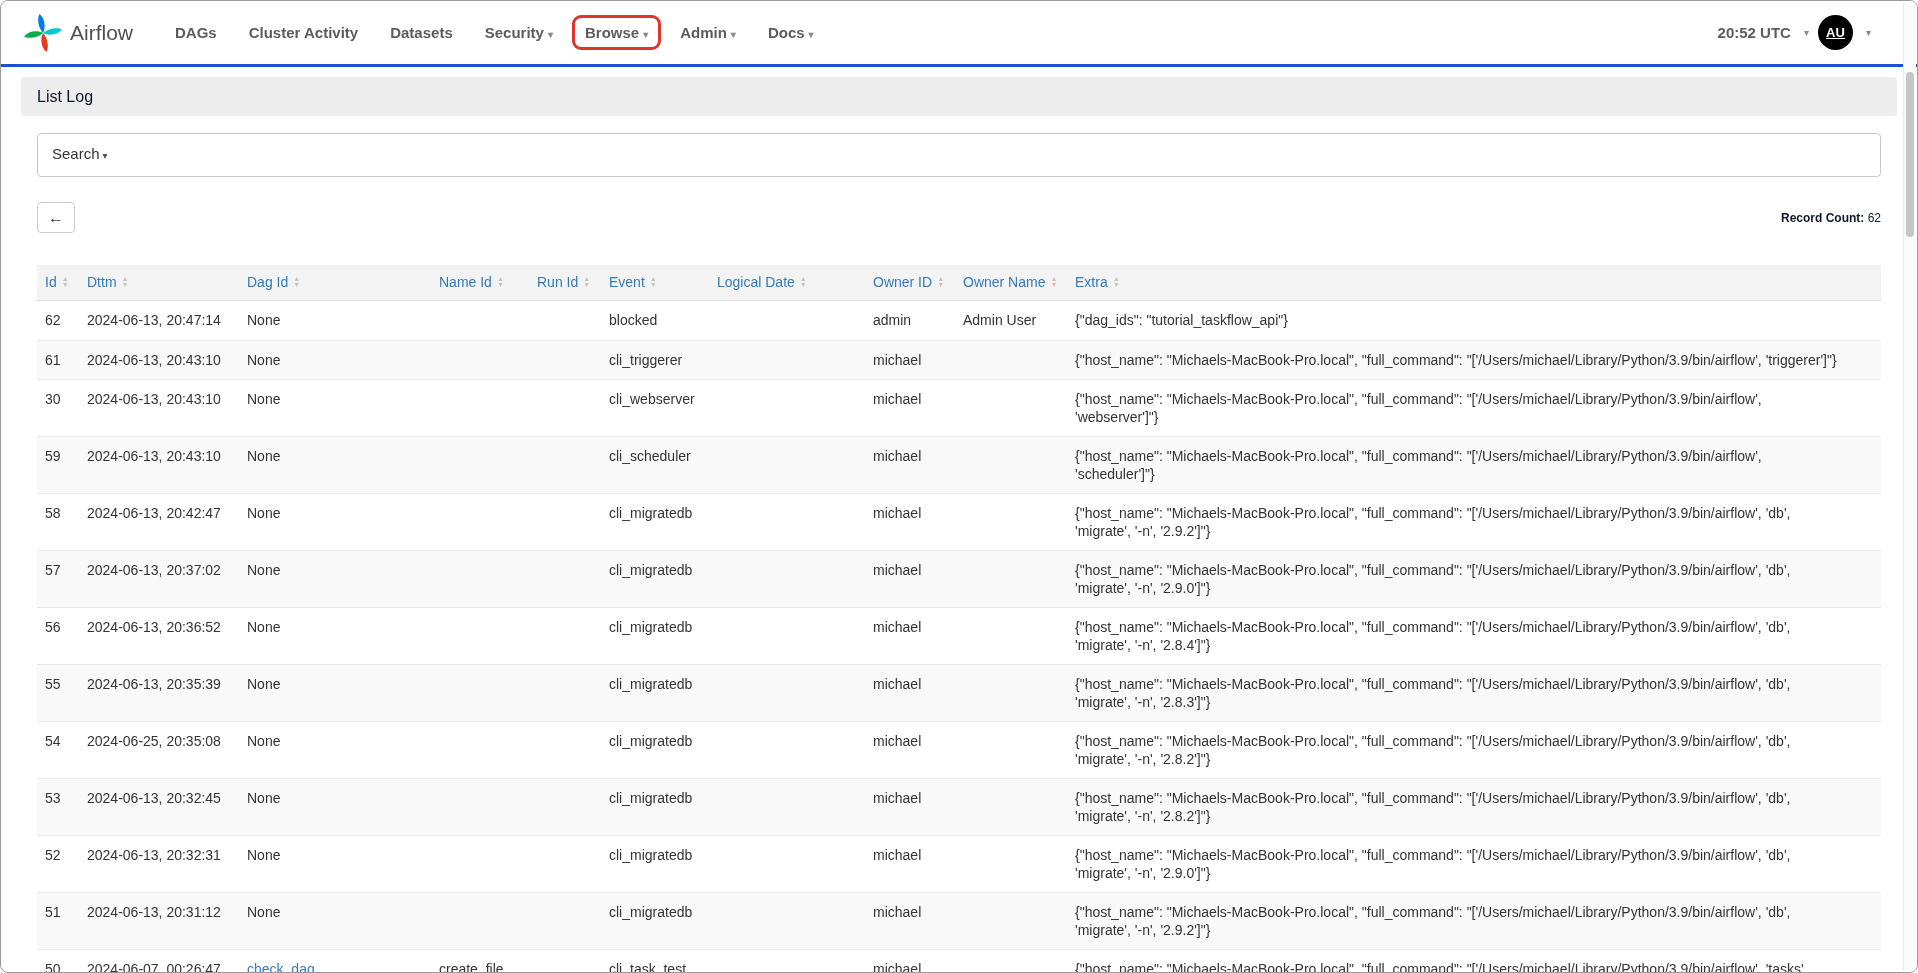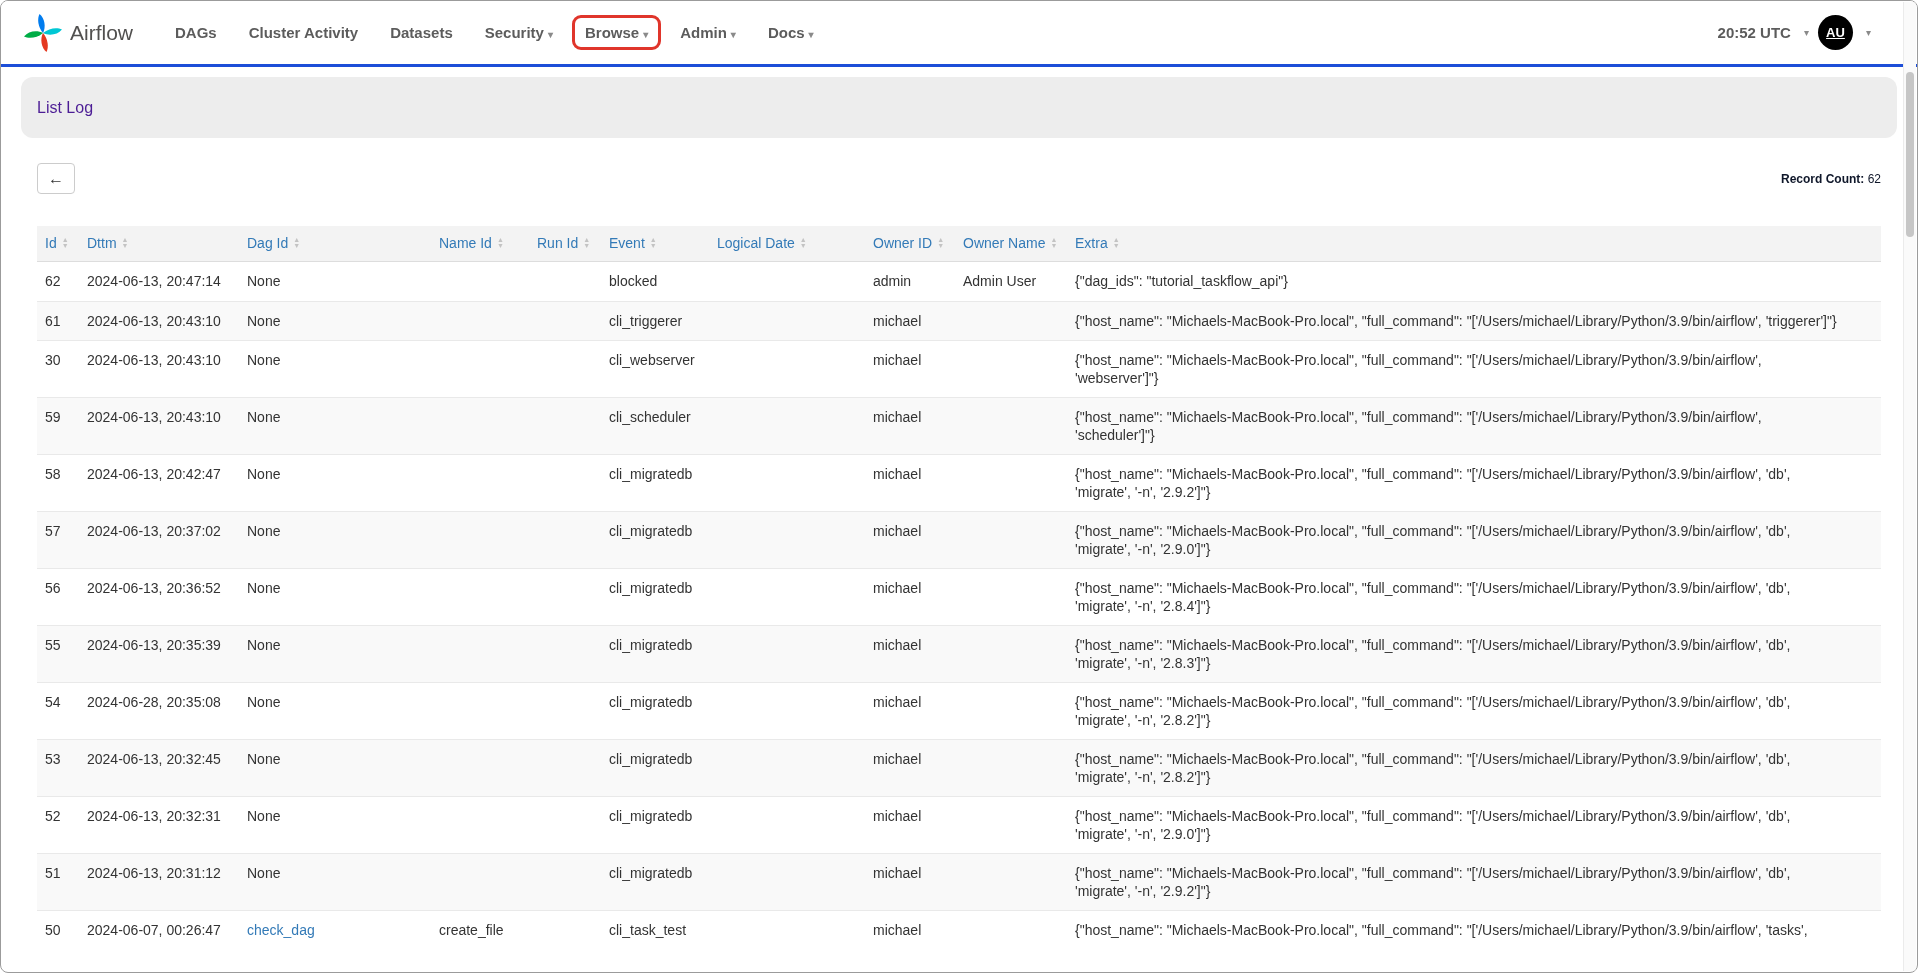--- a/index.html
+++ b/index.html
@@ -39,22 +39,22 @@
   .clock { font-size: 15px; font-weight: 700; color: #5c5c5c; cursor: pointer; text-align: center; }
   .avatar {
     width: 35px; height: 35px; border-radius: 50%;
     background: #000000; color: #fff; font-size: 13px; font-weight: 700;
     display: flex; align-items: center; justify-content: center; cursor: pointer; text-decoration: underline;
   }
 
   
   .content { padding: 10px 20px 0 20px; }
   .panel-header {
-    background: #ededed; border-radius: 12px;
-    padding: 21px 16px; font-size: 16px; line-height: 19px; color: #4c1d95;
+    background: #ededed; border-radius: 3px;
+    padding: 10px 16px; font-size: 16px; line-height: 19px; color: #0f172a;
   }
   .panel-body { padding: 0 16px; }
   .search-bar {
     margin-top: 17px; border: 1px solid #c8c8c8; border-radius: 4px;
     padding: 11px 14px; font-size: 15px; line-height: 18px; color: #333;
     cursor: pointer; background: #fff;
   }
   .search-bar .caret-icon { color: #555; margin-left: 3px; }
   .toolbar { margin-top: 25px; display: flex; align-items: center; justify-content: space-between; }
   .back-button {
@@ -129,20 +129,23 @@
       <span class="caret-icon">▾</span>
       <span class="avatar">AU</span>
       <span class="caret-icon">▾</span>
     </div>
   </nav>
 
   <div class="content">
     <div class="panel-header">List Log</div>
 
     <div class="panel-body">
+      <div class="search-bar">
+        <span>Search</span><span class="caret-icon">▾</span>
+      </div>
 
       <div class="toolbar">
         <button class="back-button">
           <span>←</span>
         </button>
         <div class="record-count">
           <span class="label">Record Count:</span>
           <span class="value">62</span>
         </div>
       </div>
@@ -302,21 +305,21 @@
     <td class="cell-run-id"></td>
     <td class="cell-event">cli_migratedb</td>
     <td class="cell-logical-date"></td>
     <td class="cell-owner-id">michael</td>
     <td class="cell-owner-name"></td>
     <td class="cell-extra">{"host_name": "Michaels-MacBook-Pro.local", "full_command": "['/Users/michael/Library/Python/3.9/bin/airflow', 'db',
 'migrate', '-n', '2.8.3']"}</td>
   </tr>
             <tr>
     <td class="cell-id">54</td>
-    <td class="cell-dttm">2024-06-28, 20:35:08</td>
+    <td class="cell-dttm">2024-06-25, 20:35:08</td>
     <td class="cell-dag-id">None</td>
     <td class="cell-task-id"></td>
     <td class="cell-run-id"></td>
     <td class="cell-event">cli_migratedb</td>
     <td class="cell-logical-date"></td>
     <td class="cell-owner-id">michael</td>
     <td class="cell-owner-name"></td>
     <td class="cell-extra">{"host_name": "Michaels-MacBook-Pro.local", "full_command": "['/Users/michael/Library/Python/3.9/bin/airflow', 'db',
 'migrate', '-n', '2.8.2']"}</td>
   </tr>

